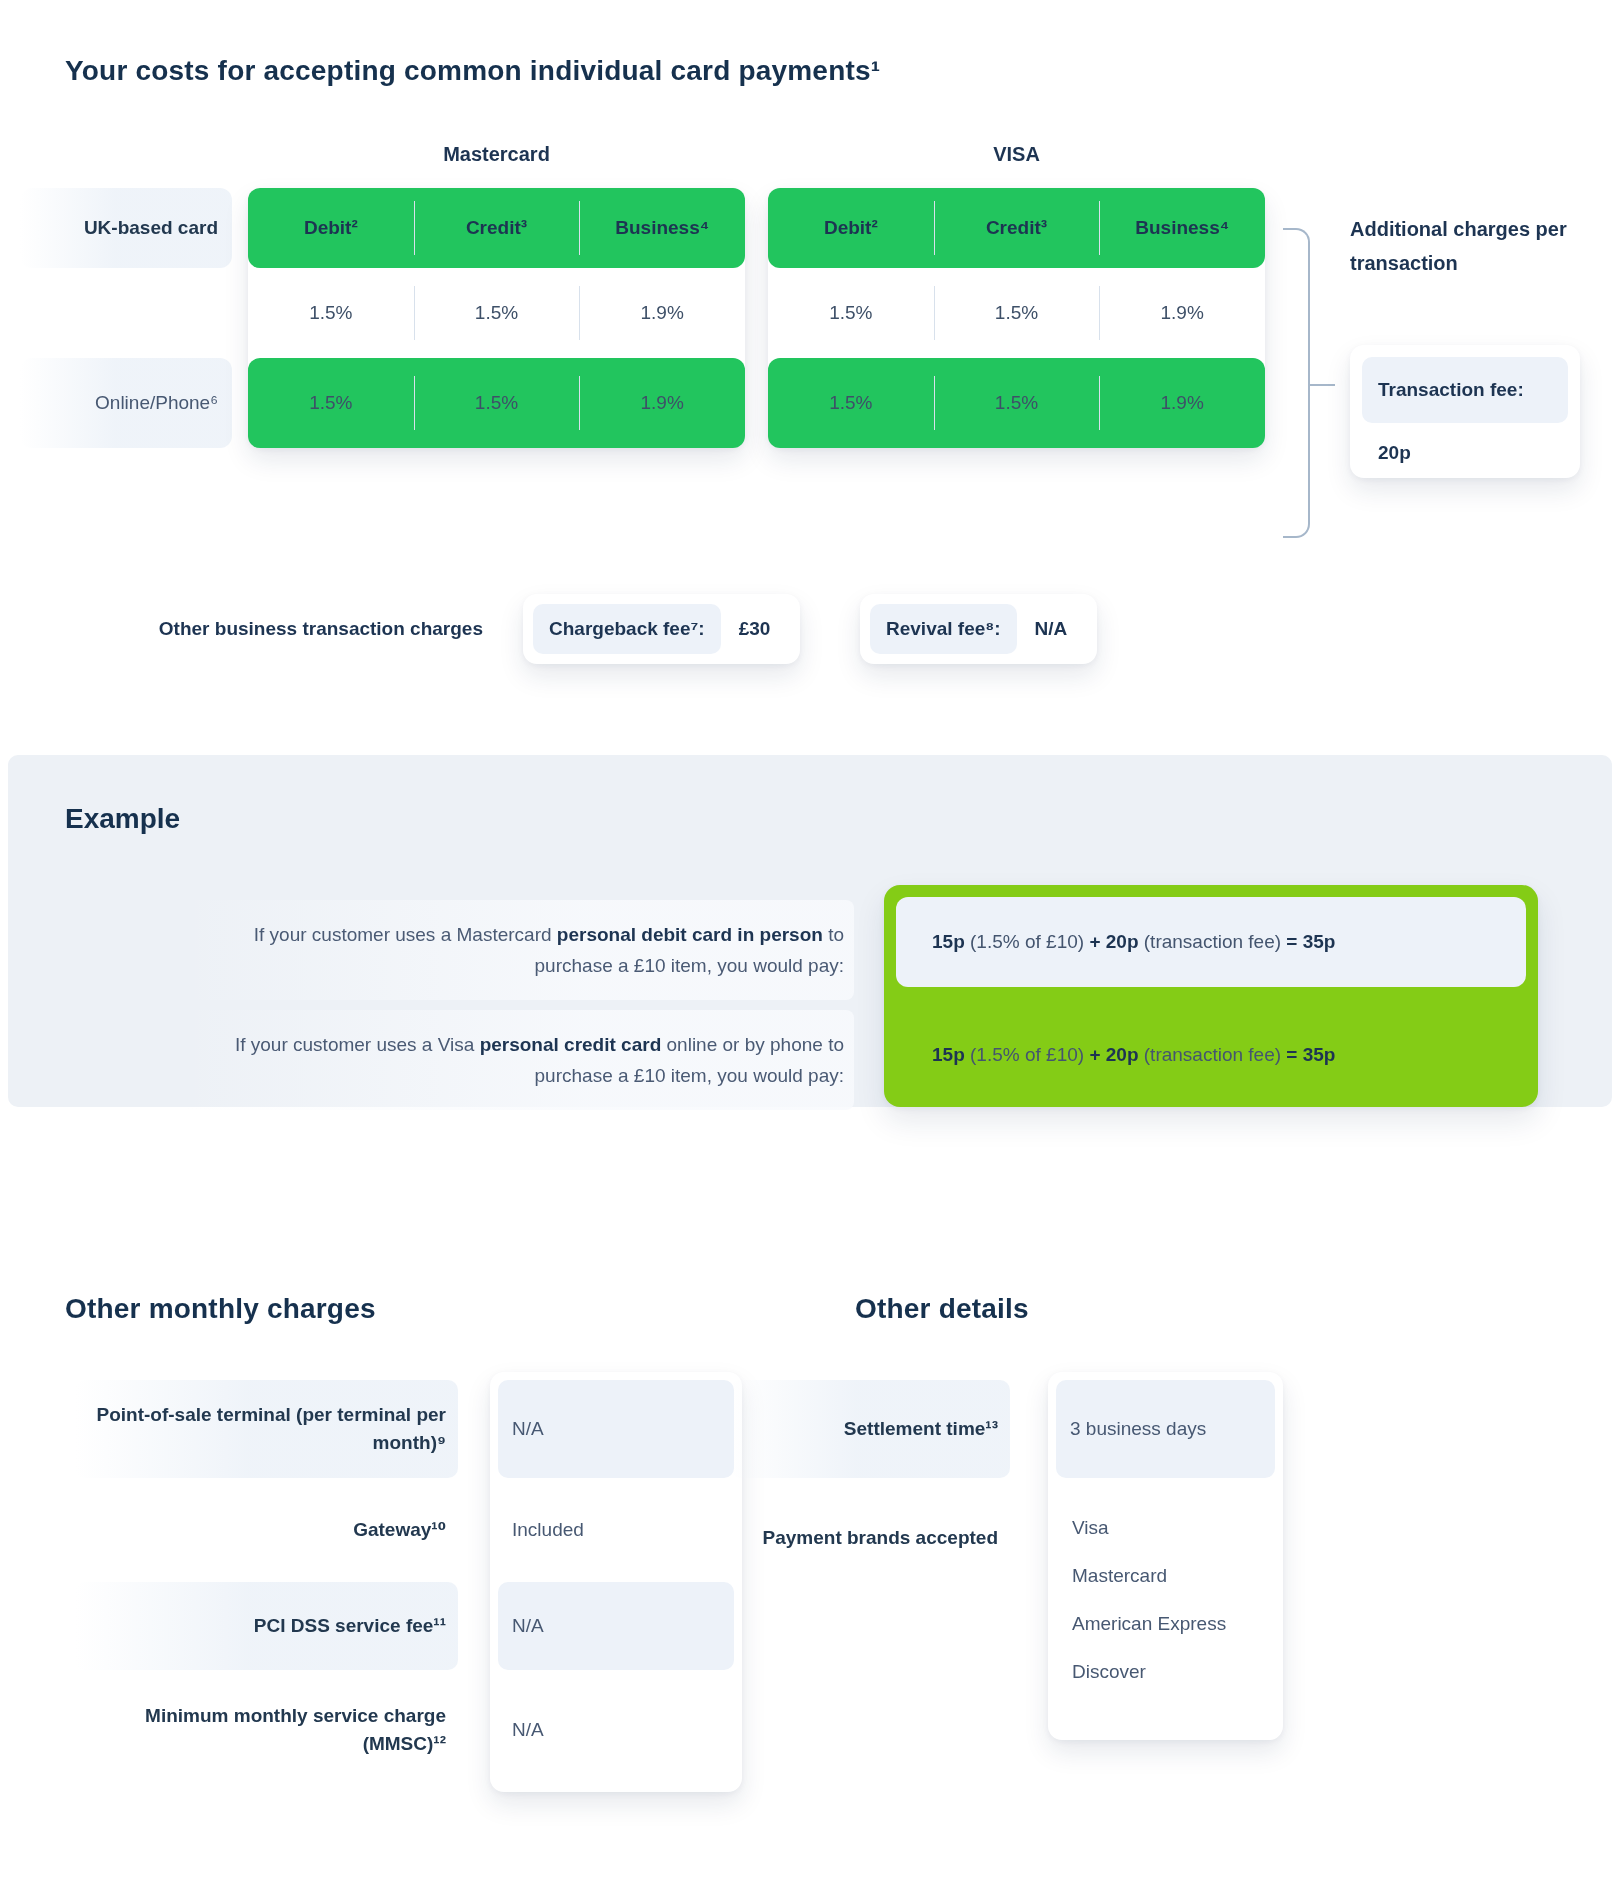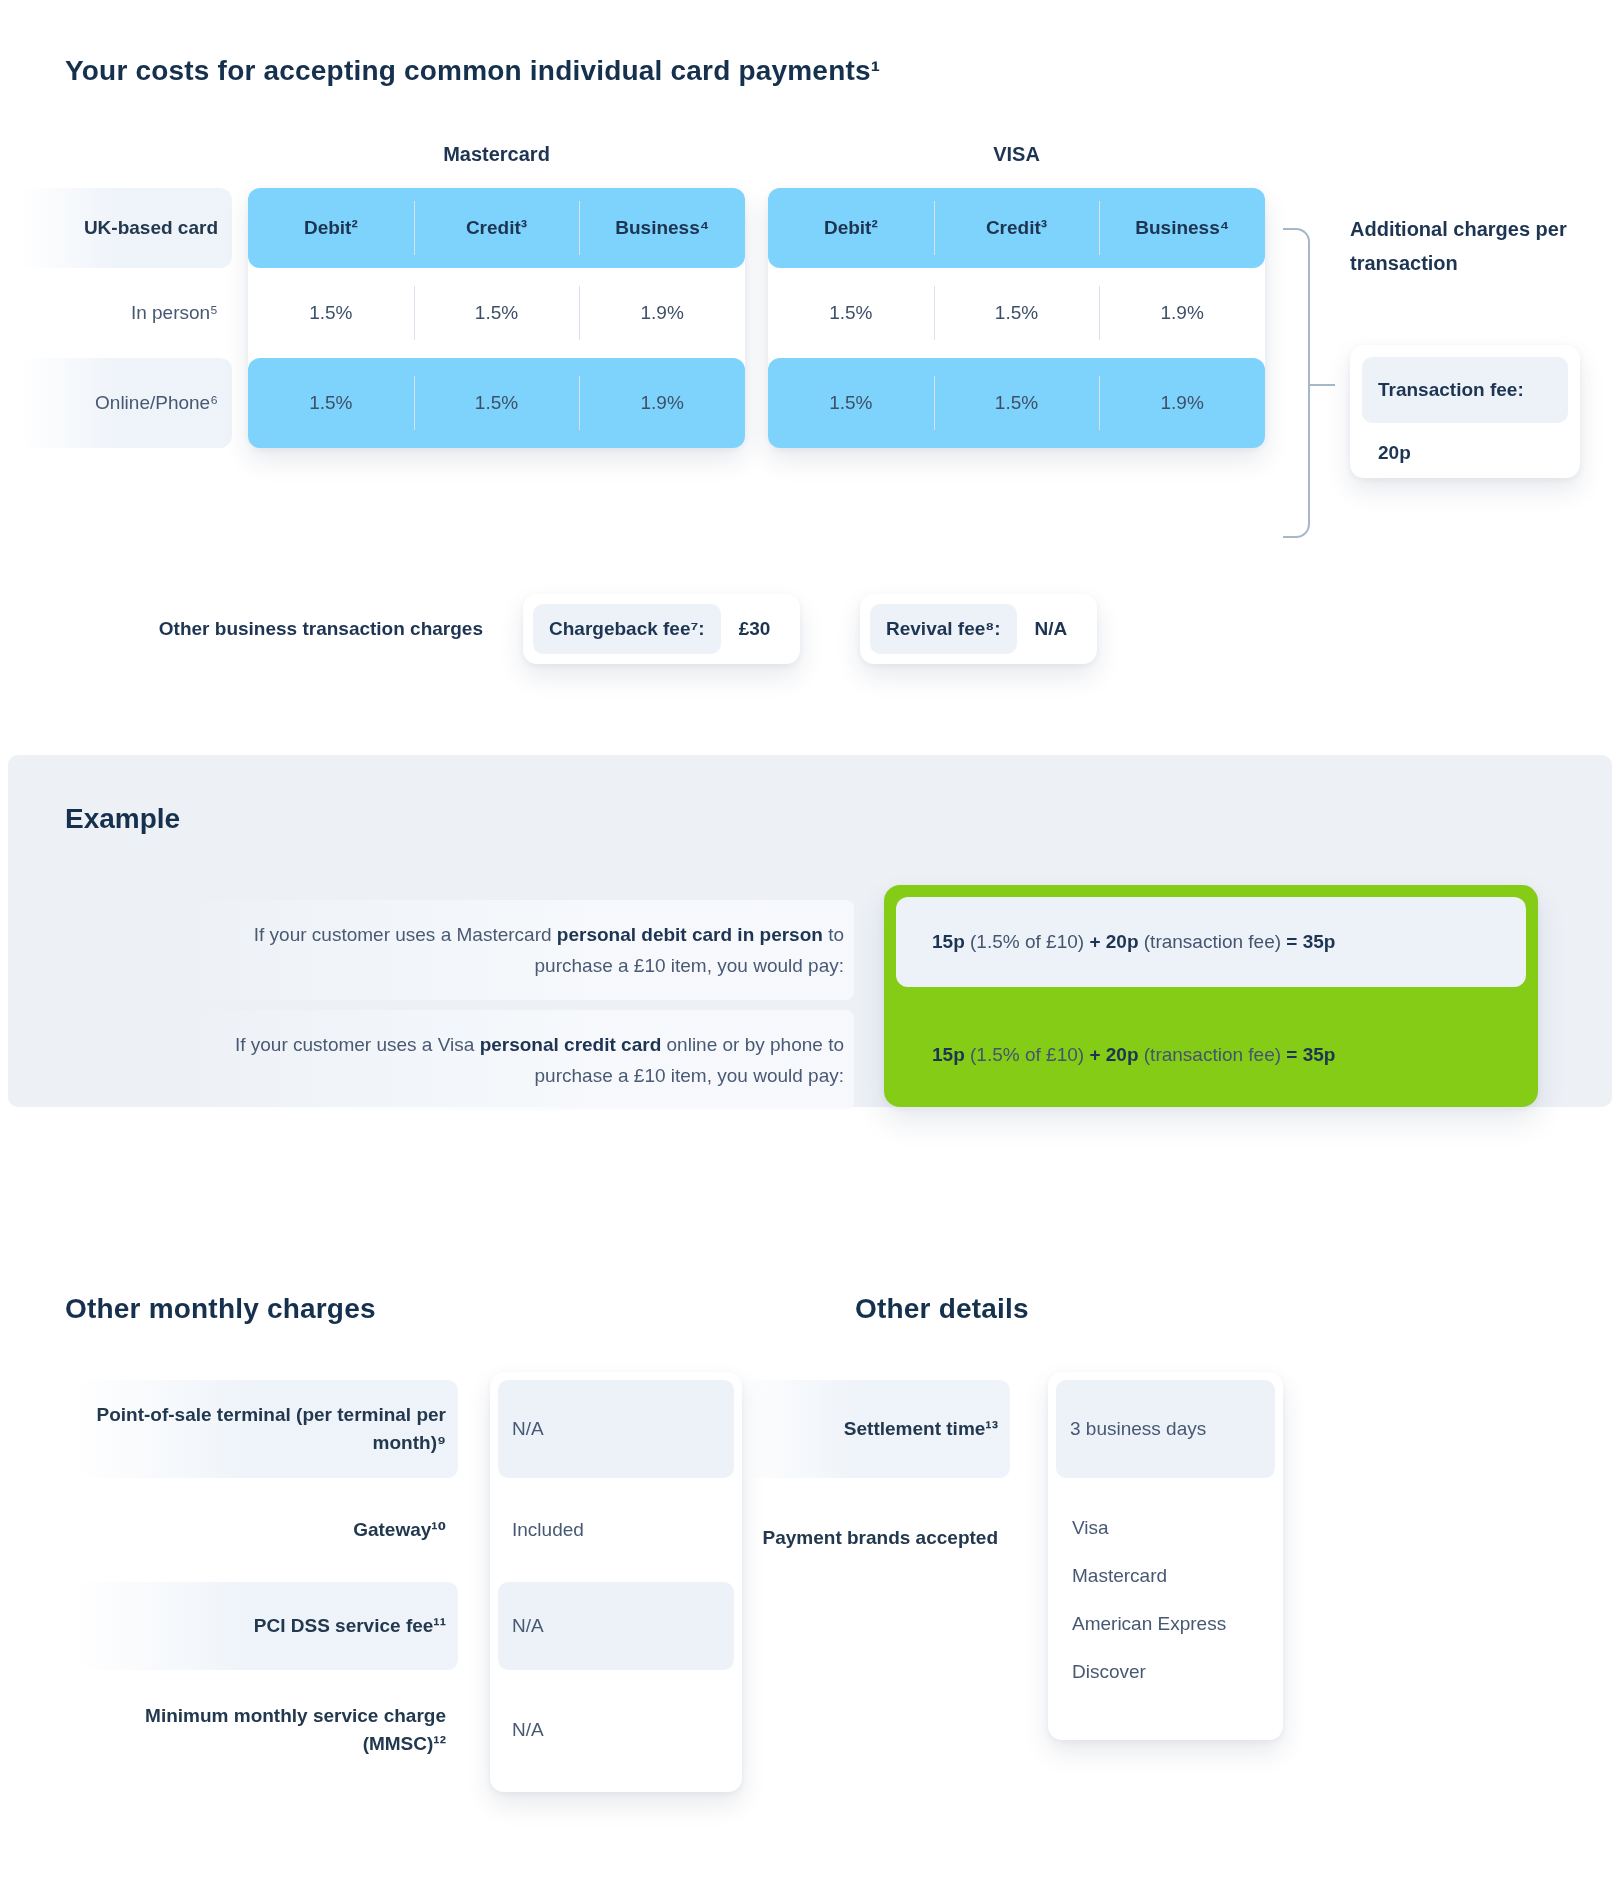--- a/index.html
+++ b/index.html
@@ -22,21 +22,21 @@
   .rowlabel {
     position:absolute; left:20px; width:198px; display:flex; align-items:center; justify-content:flex-end;
     font-size:19px; color:#475872; text-align:right;
   }
   .rowlabel.bold { font-weight:bold; color:#22384f; }
   .rate-card {
     position:absolute; top:188px; width:497px; height:260px; background:#ffffff; border-radius:14px;
     box-shadow:0 12px 26px rgba(23,43,77,.10), 0 2px 6px rgba(23,43,77,.05);
   }
   .band { position:absolute; left:0; width:100%; display:flex; }
-  .band.light { background:#7dd3fc; border-radius:12px; }
+  .band.light { background:#22c55e; border-radius:12px; }
   .band-header { top:0; height:80px; }
   .band-r1 { top:80px; height:90px; }
   .band-r2 { top:170px; height:90px; }
   .cell { flex:1 1 0; display:flex; align-items:center; justify-content:center; font-size:19px; color:#3e5068; position:relative; }
   .cell.head { font-weight:bold; color:#1d3452; }
   .cell + .cell::before {
     content:""; position:absolute; left:0; top:50%; transform:translateY(-50%);
     width:1px; height:54px; background:#d8e1ec;
   }
 
@@ -111,21 +111,20 @@
 
 <div class="page">
 
   <div class="h1" style="left:65px; top:55px;">Your costs for accepting common individual card payments¹</div>
 
   <div class="brand-title" style="left:248px; width:497px;">Mastercard</div>
   <div class="brand-title" style="left:768px; width:497px;">VISA</div>
 
   <div class="rowlabel-bg" style="top:188px; height:80px;"></div>
   <div class="rowlabel bold" style="top:188px; height:80px;">UK-based card</div>
-  <div class="rowlabel" style="top:268px; height:90px;">In person⁵</div>
   <div class="rowlabel-bg" style="top:358px; height:90px;"></div>
   <div class="rowlabel" style="top:358px; height:90px;">Online/Phone⁶</div>
 
   <div class="rate-card" style="left:248px;">
     <div class="band band-header light">
       <div class="cell head">Debit²</div>
       <div class="cell head">Credit³</div>
       <div class="cell head">Business⁴</div>
     </div>
     <div class="band band-r1">

